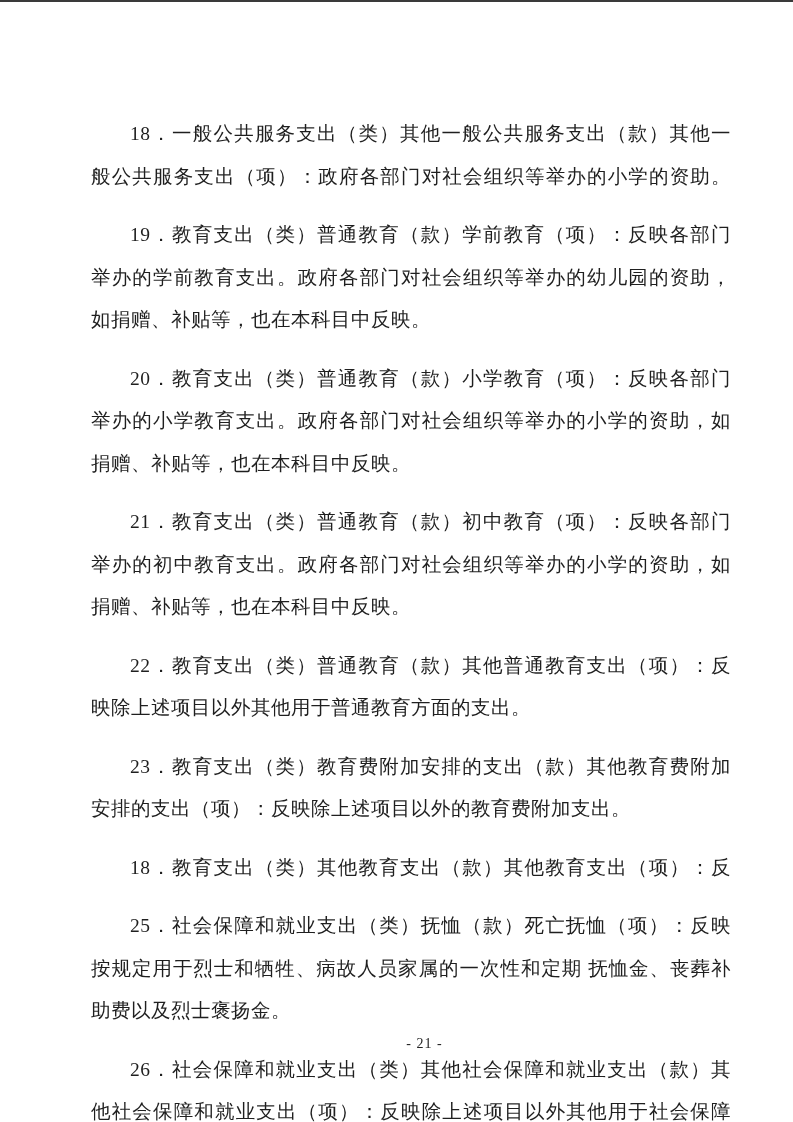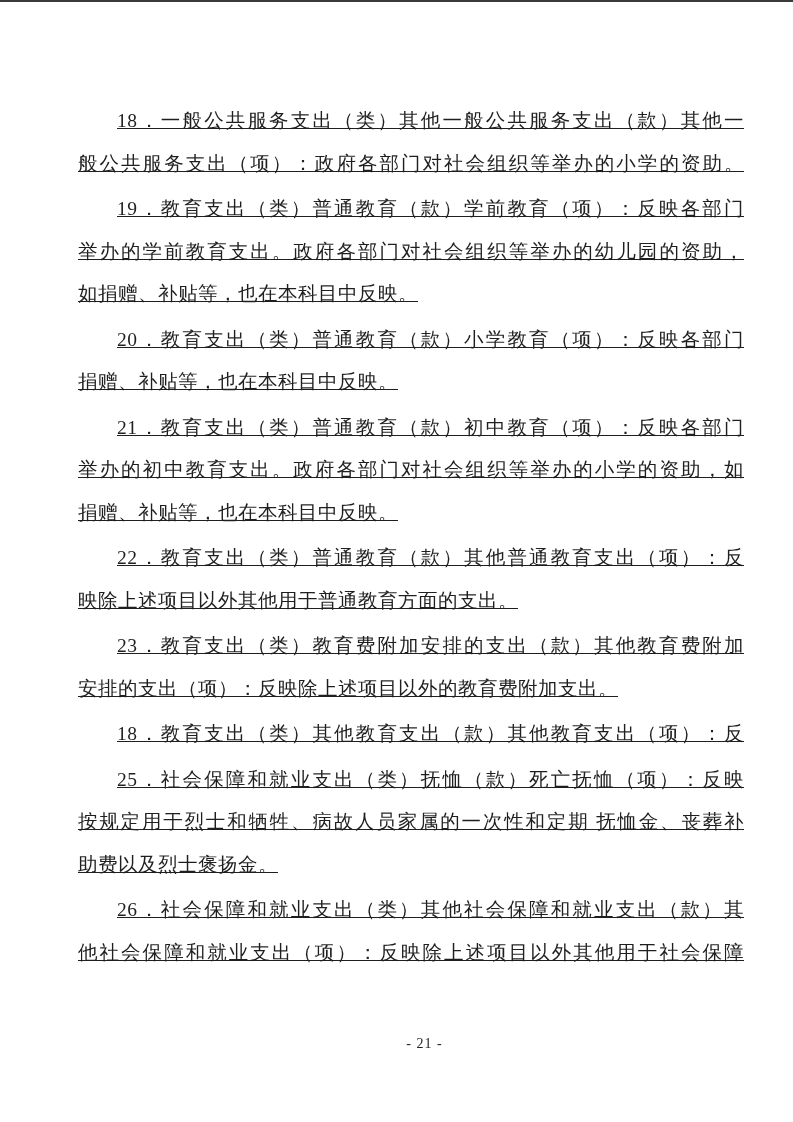--- a/index.html
+++ b/index.html
@@ -24,23 +24,22 @@
     height: 2px;
     background: #3a3a3a;
   }
   .textblock {
     position: absolute;
     left: 75px;
     right: 46px;
     top: 97px;
   }
   .para {
-    margin: 3px;
+    margin: 16px;
     padding: 0;
-    text-decoration: underline;
   }
   .line {
     height: 42.5px;
     line-height: 42.5px;
     font-size: 19.5px;
     text-align: justify;
     text-align-last: justify;
     overflow: hidden;
     white-space: nowrap;
     letter-spacing: 0.5px;
@@ -80,20 +79,21 @@
     </div>
 
     <div class="para">
       <div class="line indent">19．教育支出（类）普通教育（款）学前教育（项）：反映各部门</div>
       <div class="line">举办的学前教育支出。政府各部门对社会组织等举办的幼儿园的资助，</div>
       <div class="line last">如捐赠、补贴等，也在本科目中反映。</div>
     </div>
 
     <div class="para">
       <div class="line indent">20．教育支出（类）普通教育（款）小学教育（项）：反映各部门</div>
+      <div class="line">举办的小学教育支出。政府各部门对社会组织等举办的小学的资助，如</div>
       <div class="line last">捐赠、补贴等，也在本科目中反映。</div>
     </div>
 
     <div class="para">
       <div class="line indent">21．教育支出（类）普通教育（款）初中教育（项）：反映各部门</div>
       <div class="line">举办的初中教育支出。政府各部门对社会组织等举办的小学的资助，如</div>
       <div class="line last">捐赠、补贴等，也在本科目中反映。</div>
     </div>
 
     <div class="para">

